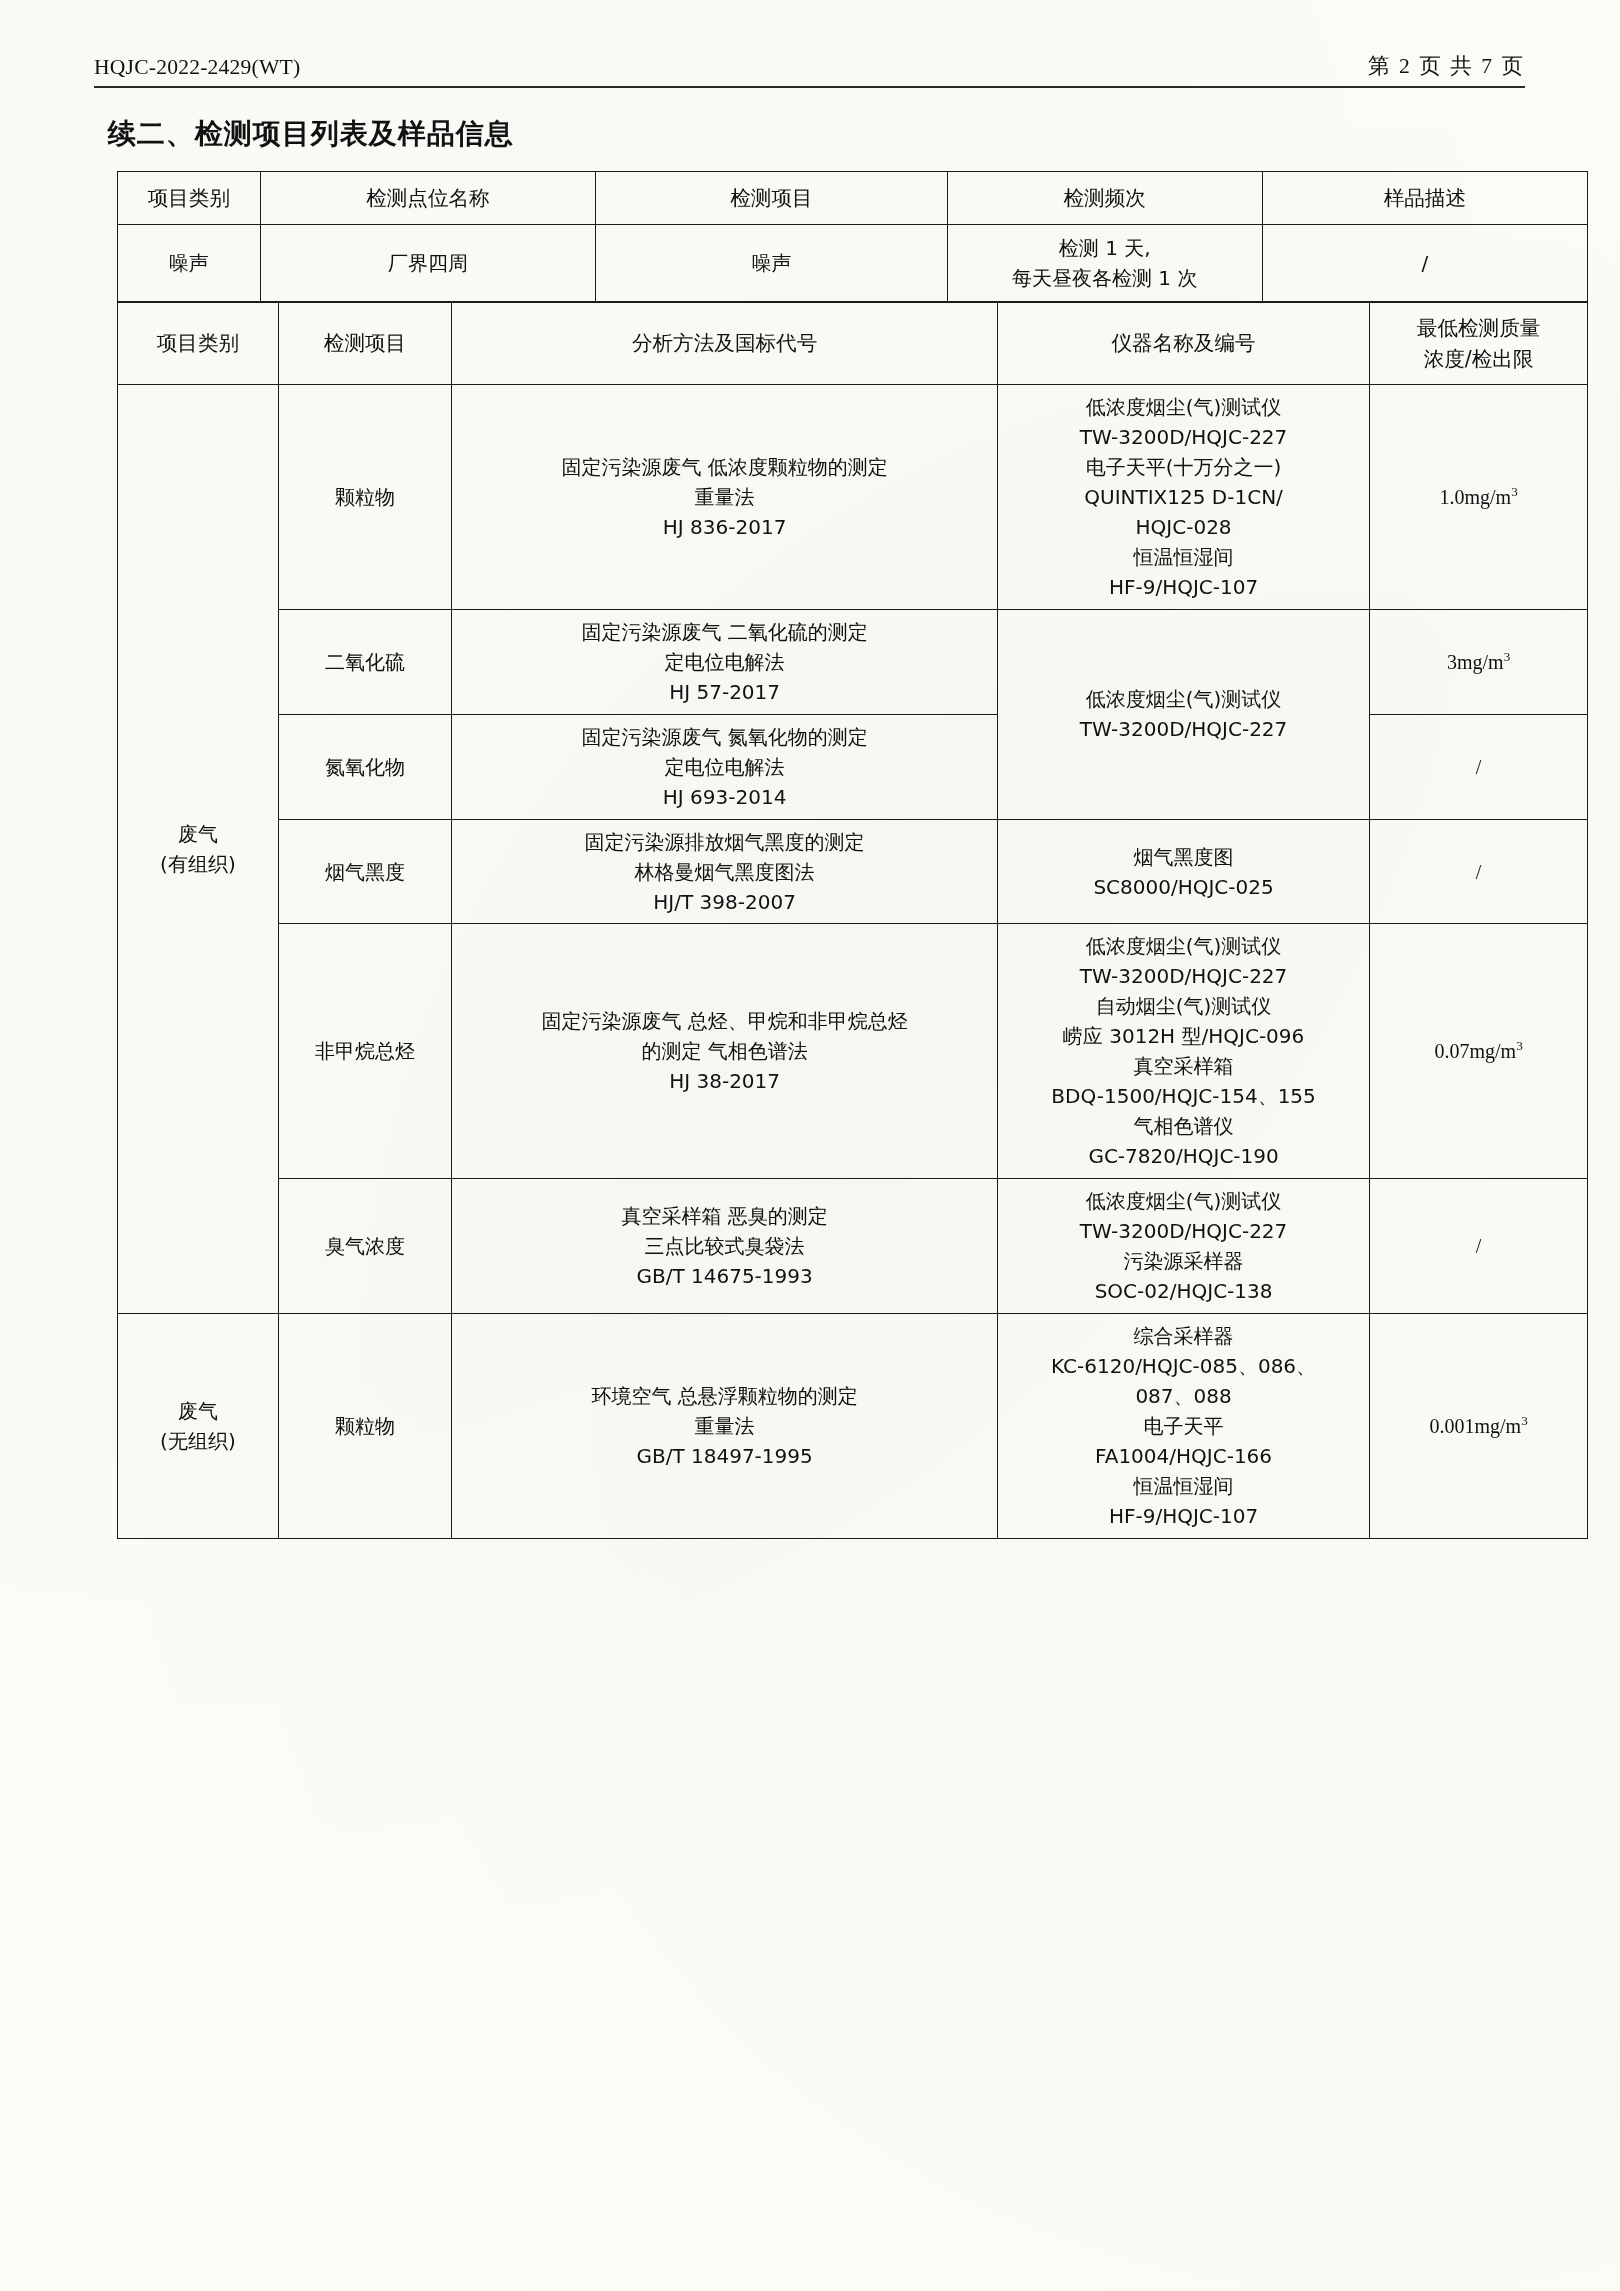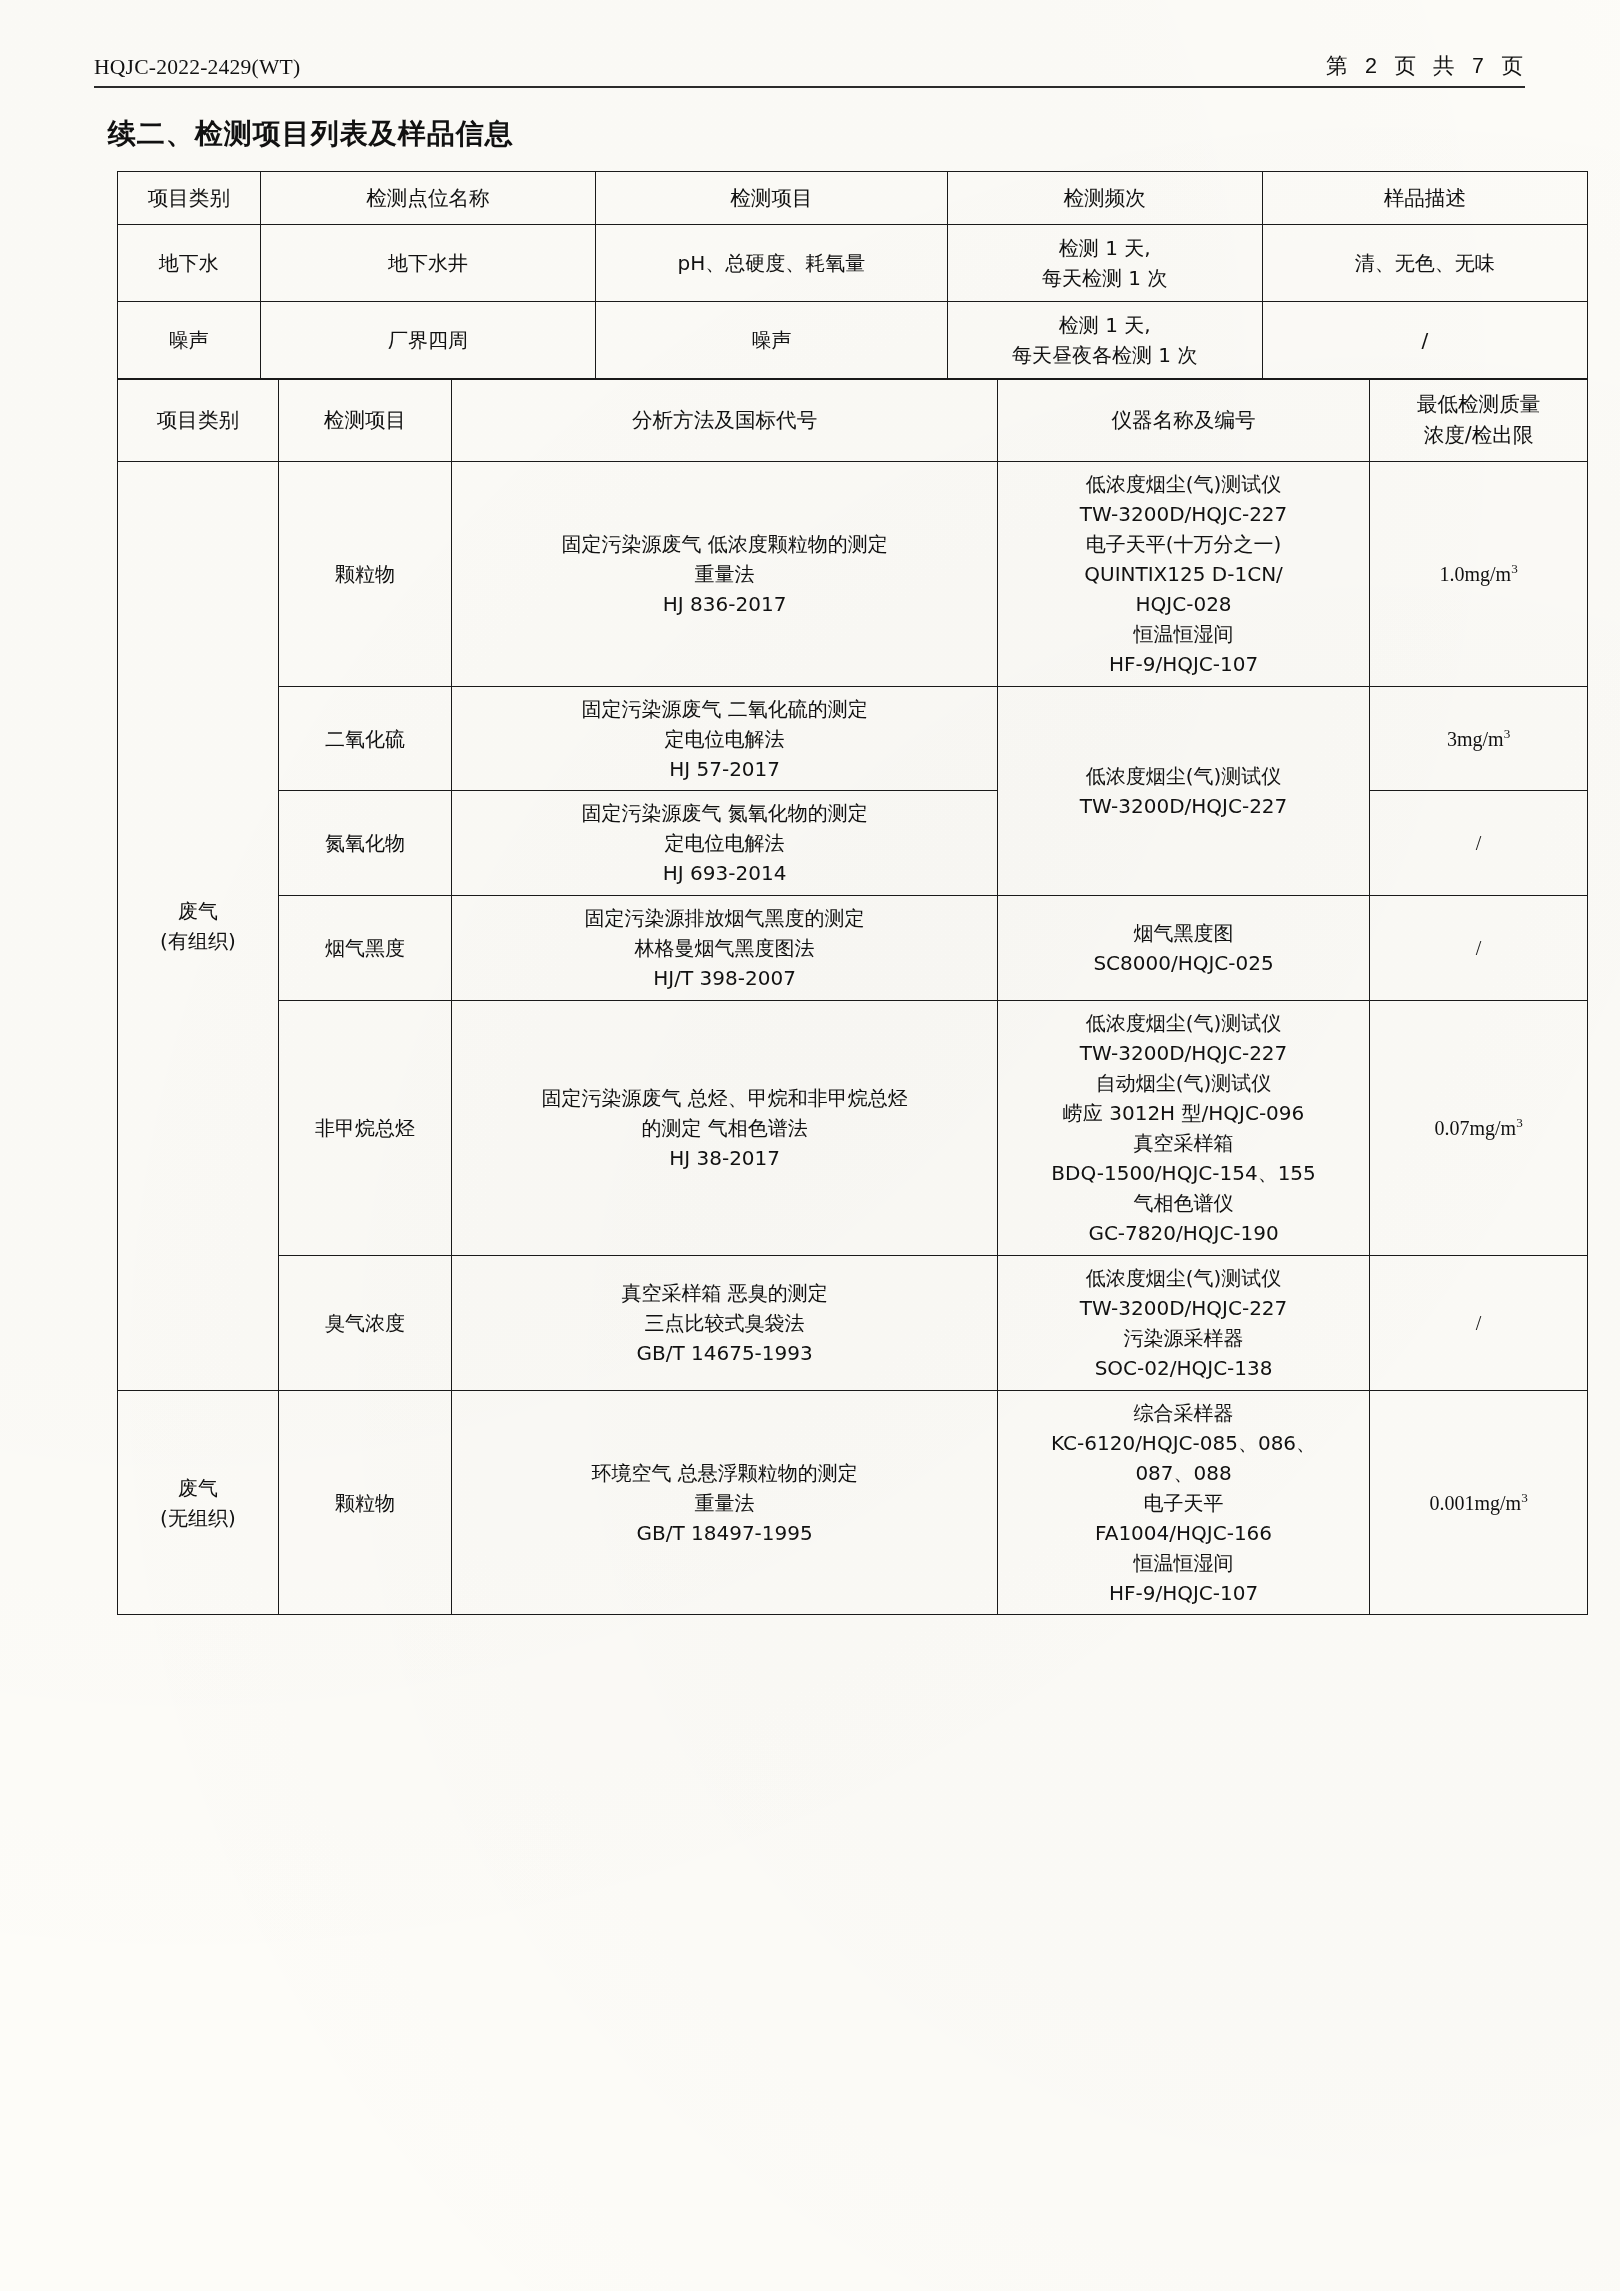--- a/index.html
+++ b/index.html
@@ -31,21 +31,21 @@
     height: 2186px;
   }
   .hdr {
     display: flex;
     justify-content: space-between;
     align-items: flex-end;
     font-size: 21.6px;
     letter-spacing: 0.2px;
   }
   .hdr .left { font-family: "Liberation Serif", serif; }
-  .hdr .right { font-family: Liberation Mono, monospace; letter-spacing: 2px; }
+  .hdr .right { font-family: Liberation Serif, serif; letter-spacing: 2px; }
   .rule {
     height: 2px;
     background: #2b2b2b;
     margin-top: 5.9px;
     margin-bottom: 27.4px;
   }
   h2.section {
     font-family: "DejaVu Sans", sans-serif;
     font-size: 28px;
     font-weight: bold;
@@ -107,30 +107,20 @@
         <tr>
           <th class="cn">项目类别</th>
           <th class="cn">检测点位名称</th>
           <th class="cn">检测项目</th>
           <th class="cn">检测频次</th>
           <th class="cn">样品描述</th>
         </tr>
       </thead>
       <tbody>
         <tr>
-          <td class="cn">地下水</td>
-          <td class="cn">地下水井</td>
-          <td class="cn">pH、总硬度、耗氧量</td>
-          <td class="cell-lines cn">
-            <div>检测 1 天,</div>
-            <div>每天检测 1 次</div>
-          </td>
-          <td class="cn">清、无色、无味</td>
-        </tr>
-        <tr>
           <td class="cn">噪声</td>
           <td class="cn">厂界四周</td>
           <td class="cn">噪声</td>
           <td class="cell-lines cn">
             <div>检测 1 天,</div>
             <div>每天昼夜各检测 1 次</div>
           </td>
           <td class="cn">/</td>
         </tr>
       </tbody>

